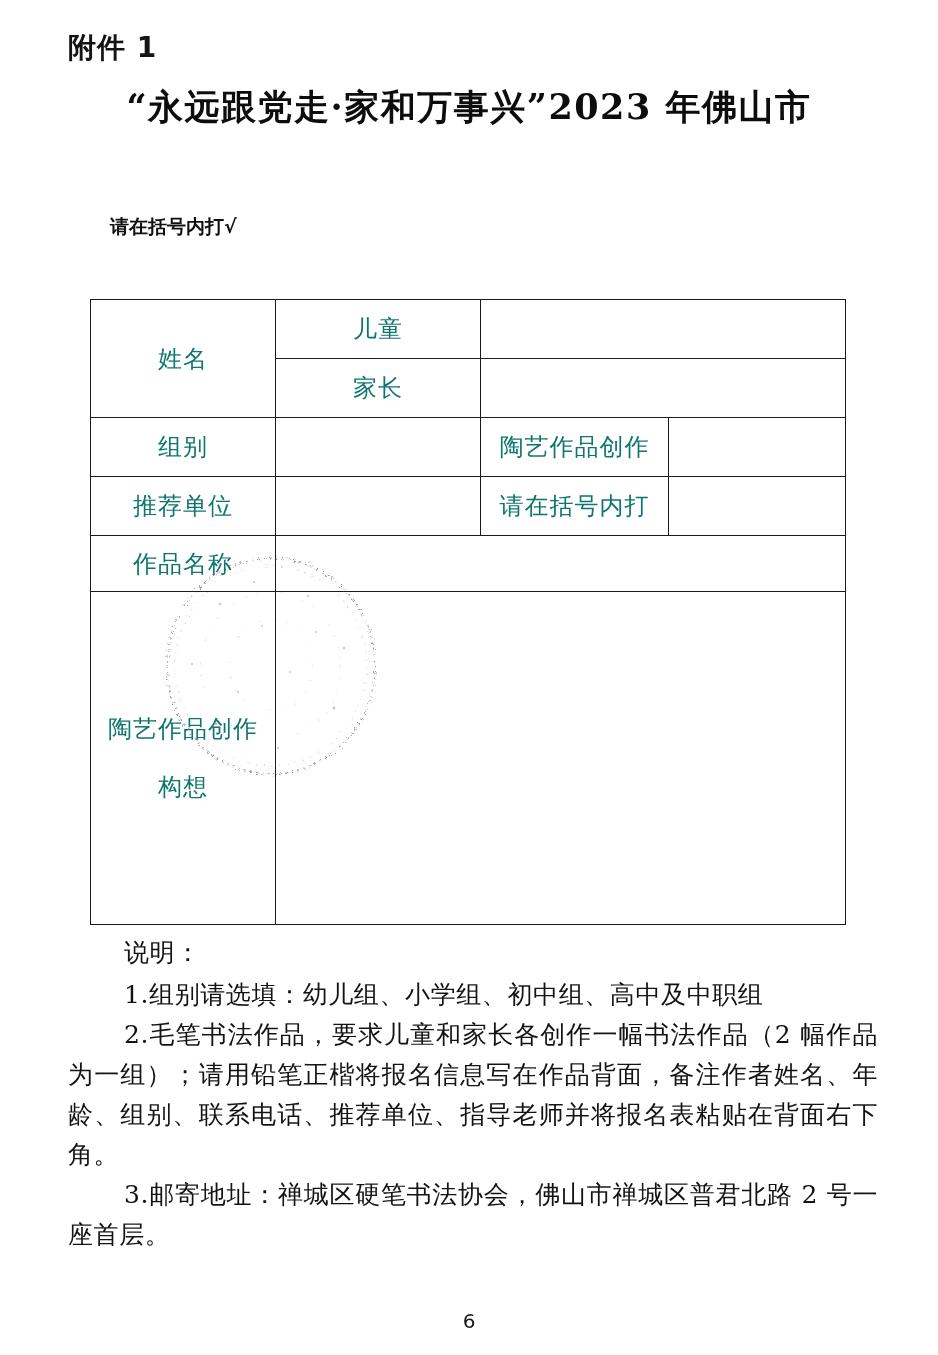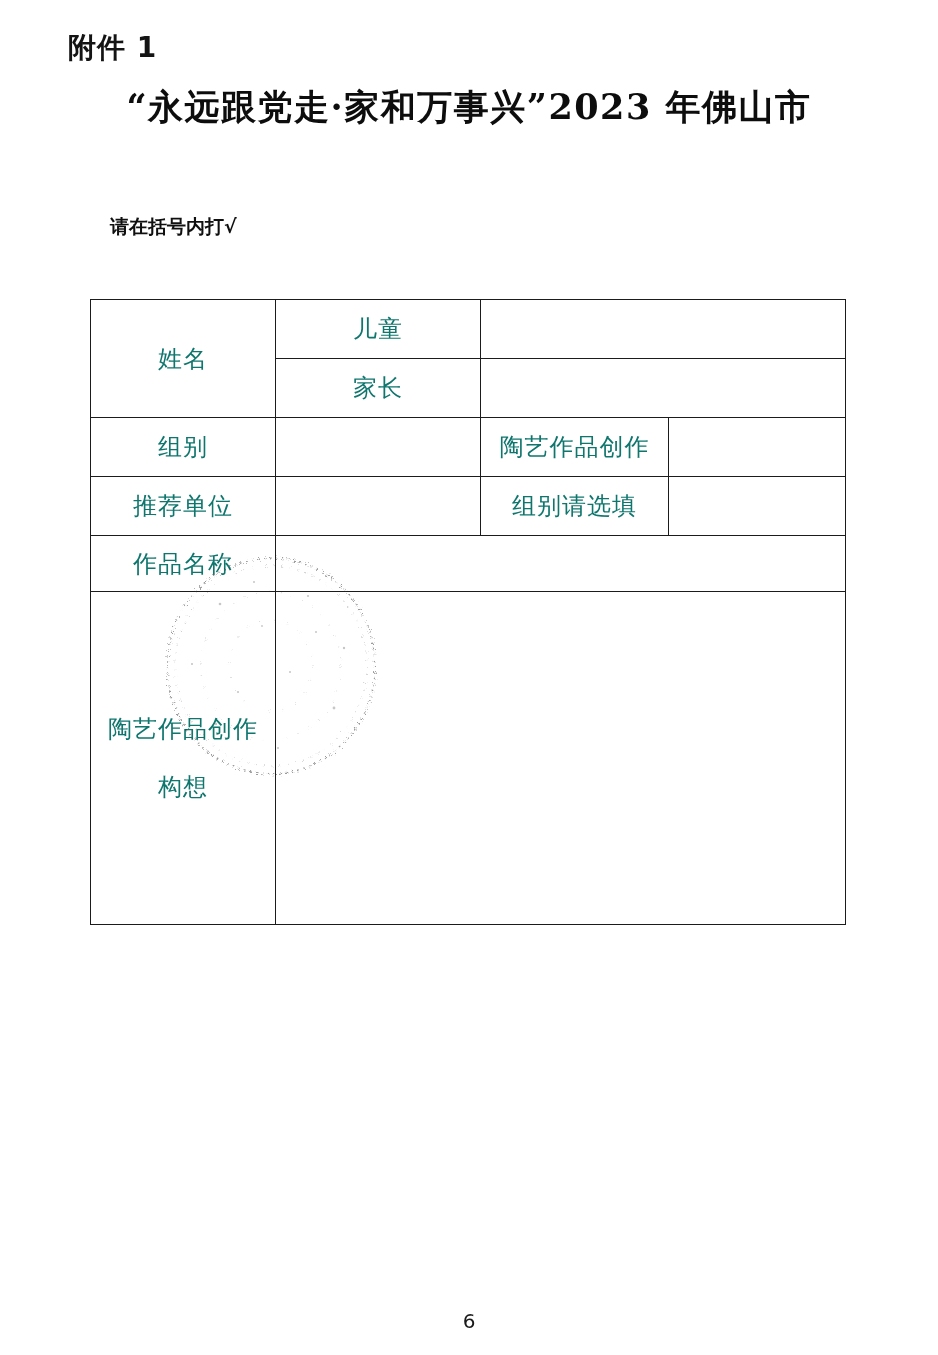--- a/index.html
+++ b/index.html
@@ -198,21 +198,21 @@
       </tr>
       <tr class="r-std">
         <td>组别</td>
         <td class="cell-empty"></td>
         <td>陶艺作品创作</td>
         <td class="cell-empty"></td>
       </tr>
       <tr class="r-std">
         <td>推荐单位</td>
         <td class="cell-empty"></td>
-        <td>组别请选填</td>
+        <td>请在括号内打</td>
         <td class="cell-empty"></td>
       </tr>
       <tr class="r-work">
         <td>作品名称</td>
         <td colspan="3" class="cell-empty"></td>
       </tr>
       <tr class="r-big">
         <td class="big-label">
           <span class="bl-l1">陶艺作品创作</span>
           <span class="bl-l2">构想</span>
@@ -244,16 +244,22 @@
         <circle cx="58" cy="172" r="1.2"></circle>
       <circle cx="34" cy="112" r="1.1"></circle>
         <circle cx="96" cy="30" r="1.0"></circle>
       <circle cx="132" cy="120" r="1.0"></circle>
         <circle cx="80" cy="140" r="1.1"></circle>
       <circle cx="158" cy="80" r="1.0"></circle>
         <circle cx="104" cy="74" r="0.9"></circle>
     </g>
   </svg>
 
+  <div class="notes">
+    <div class="note-head">说明：</div>
+    <p class="note-item">1.组别请选填：幼儿组、小学组、初中组、高中及中职组</p>
+    <p class="note-item">2.毛笔书法作品，要求儿童和家长各创作一幅书法作品（2 幅作品为一组）；请用铅笔正楷将报名信息写在作品背面，备注作者姓名、年龄、组别、联系电话、推荐单位、指导老师并将报名表粘贴在背面右下角。</p>
+    <p class="note-item">3.邮寄地址：禅城区硬笔书法协会，佛山市禅城区普君北路 2 号一座首层。</p>
+  </div>
 
   <div class="page-number">6</div>
 
 </div>
 
 </body></html>

